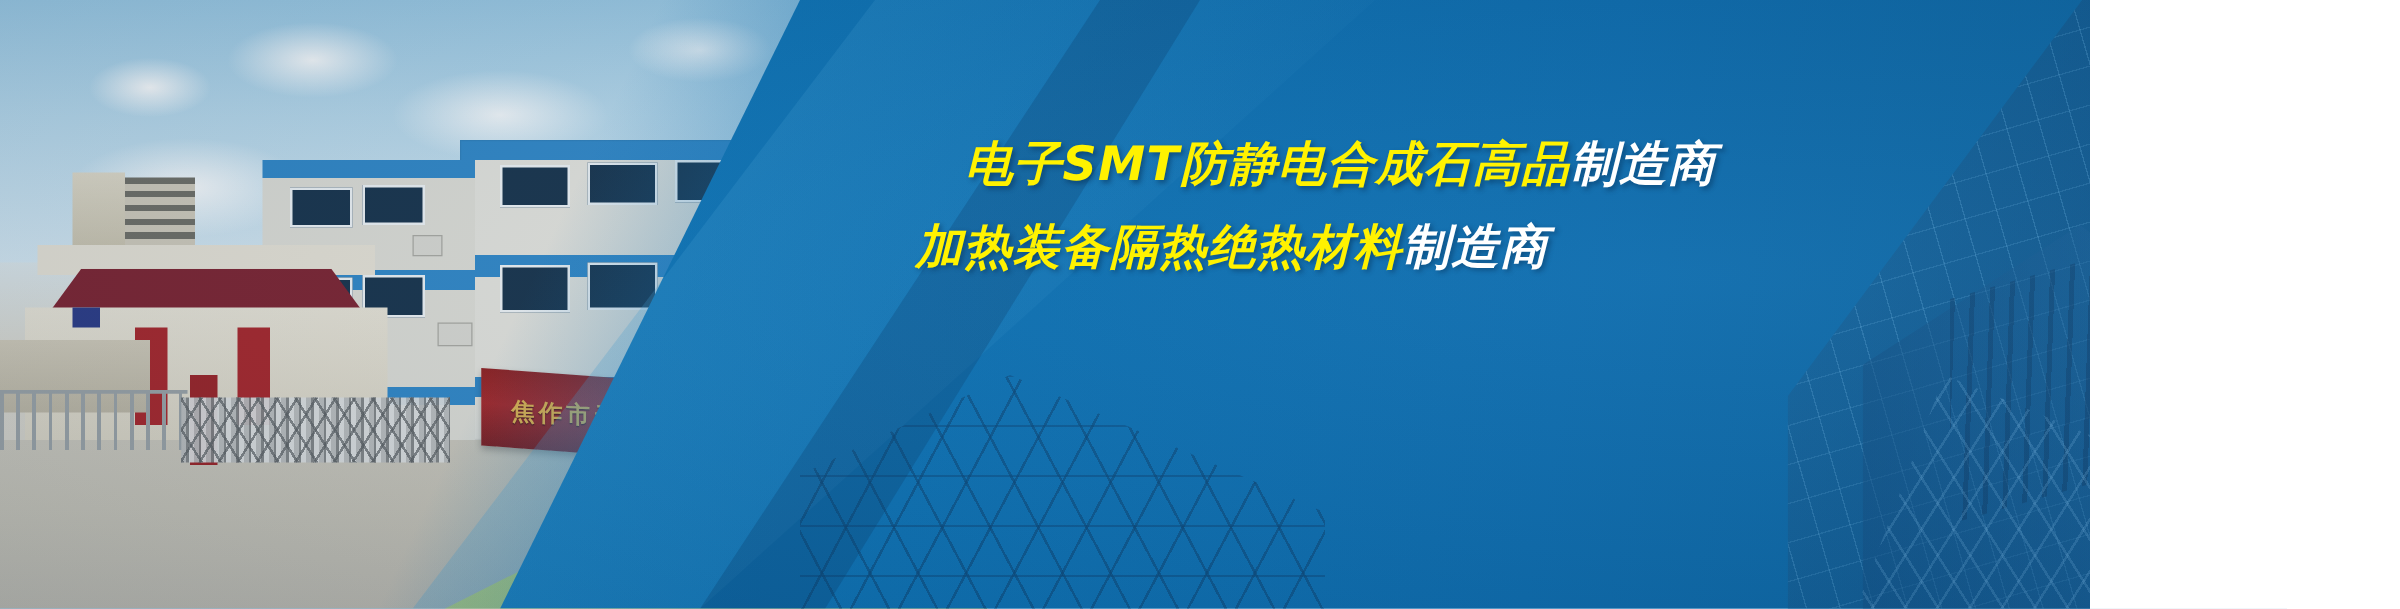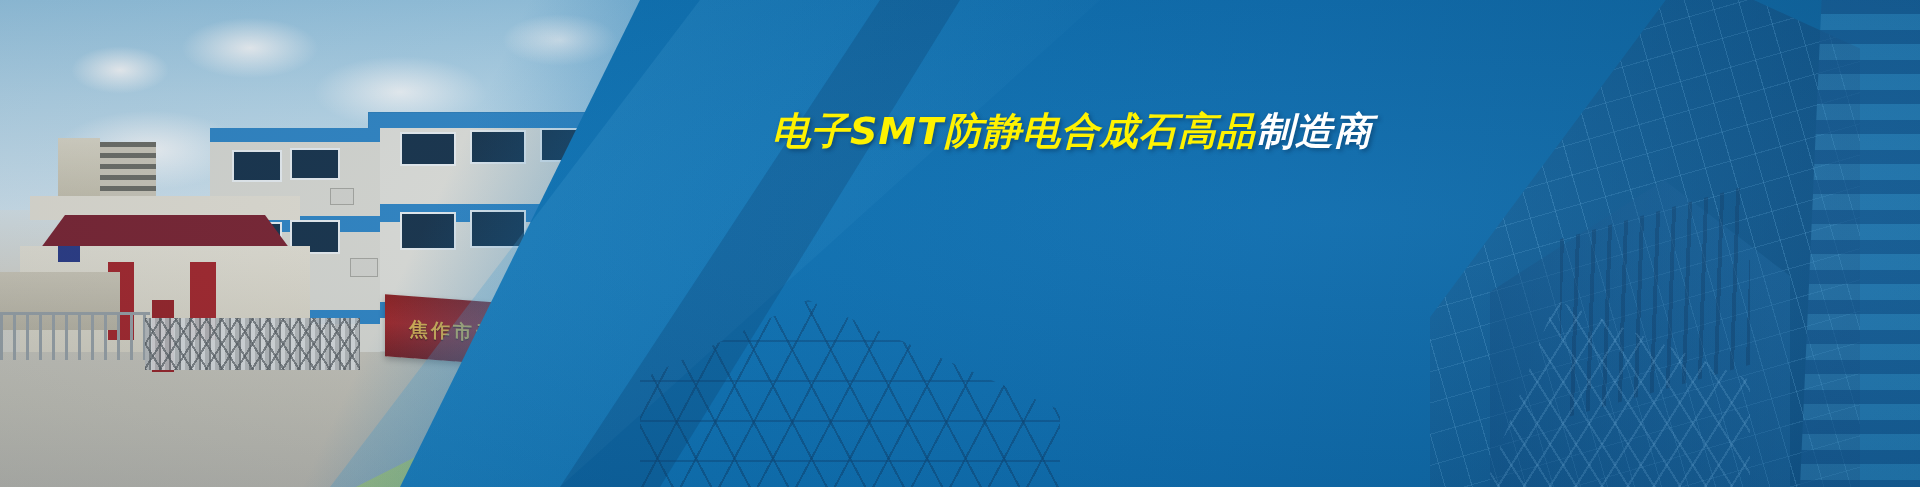--- a/index.html
+++ b/index.html
@@ -1,21 +1,21 @@
 <!DOCTYPE html>
 <html lang="zh"><head>
 <meta charset="utf-8">
 <title>Banner</title>
 <style>
   html,body{margin:0;padding:0;background:#fff;}
   body{font-family:"Liberation Sans","DejaVu Sans",sans-serif;}
 
   .banner{
     position:relative;
-    width:1920px;
+    width:1672px;
     height:487px;
     overflow:hidden;
     background:#0b72b5;
   }
 
   
   .photo{
     position:absolute;
     left:0; top:0;
     width:790px; height:487px;
@@ -304,15 +304,16 @@
     <div class="tower-a-grid"></div>
     <div class="tower-b"></div>
     <div class="tower-c"></div>
     <div class="tower-c-fins"></div>
     <div class="diamond-mesh"></div>
     <div class="vignette"></div>
   </div>
 
   <div class="slogan">
     <div class="line line1"><span class="hl">电子SMT防静电合成石高品</span><span class="wt">制造商</span></div>
+    <div class="line line2"><span class="hl">加热装备隔热绝热材料</span><span class="wt">制造商</span></div>
   </div>
 
 </div>
 
 </body></html>

